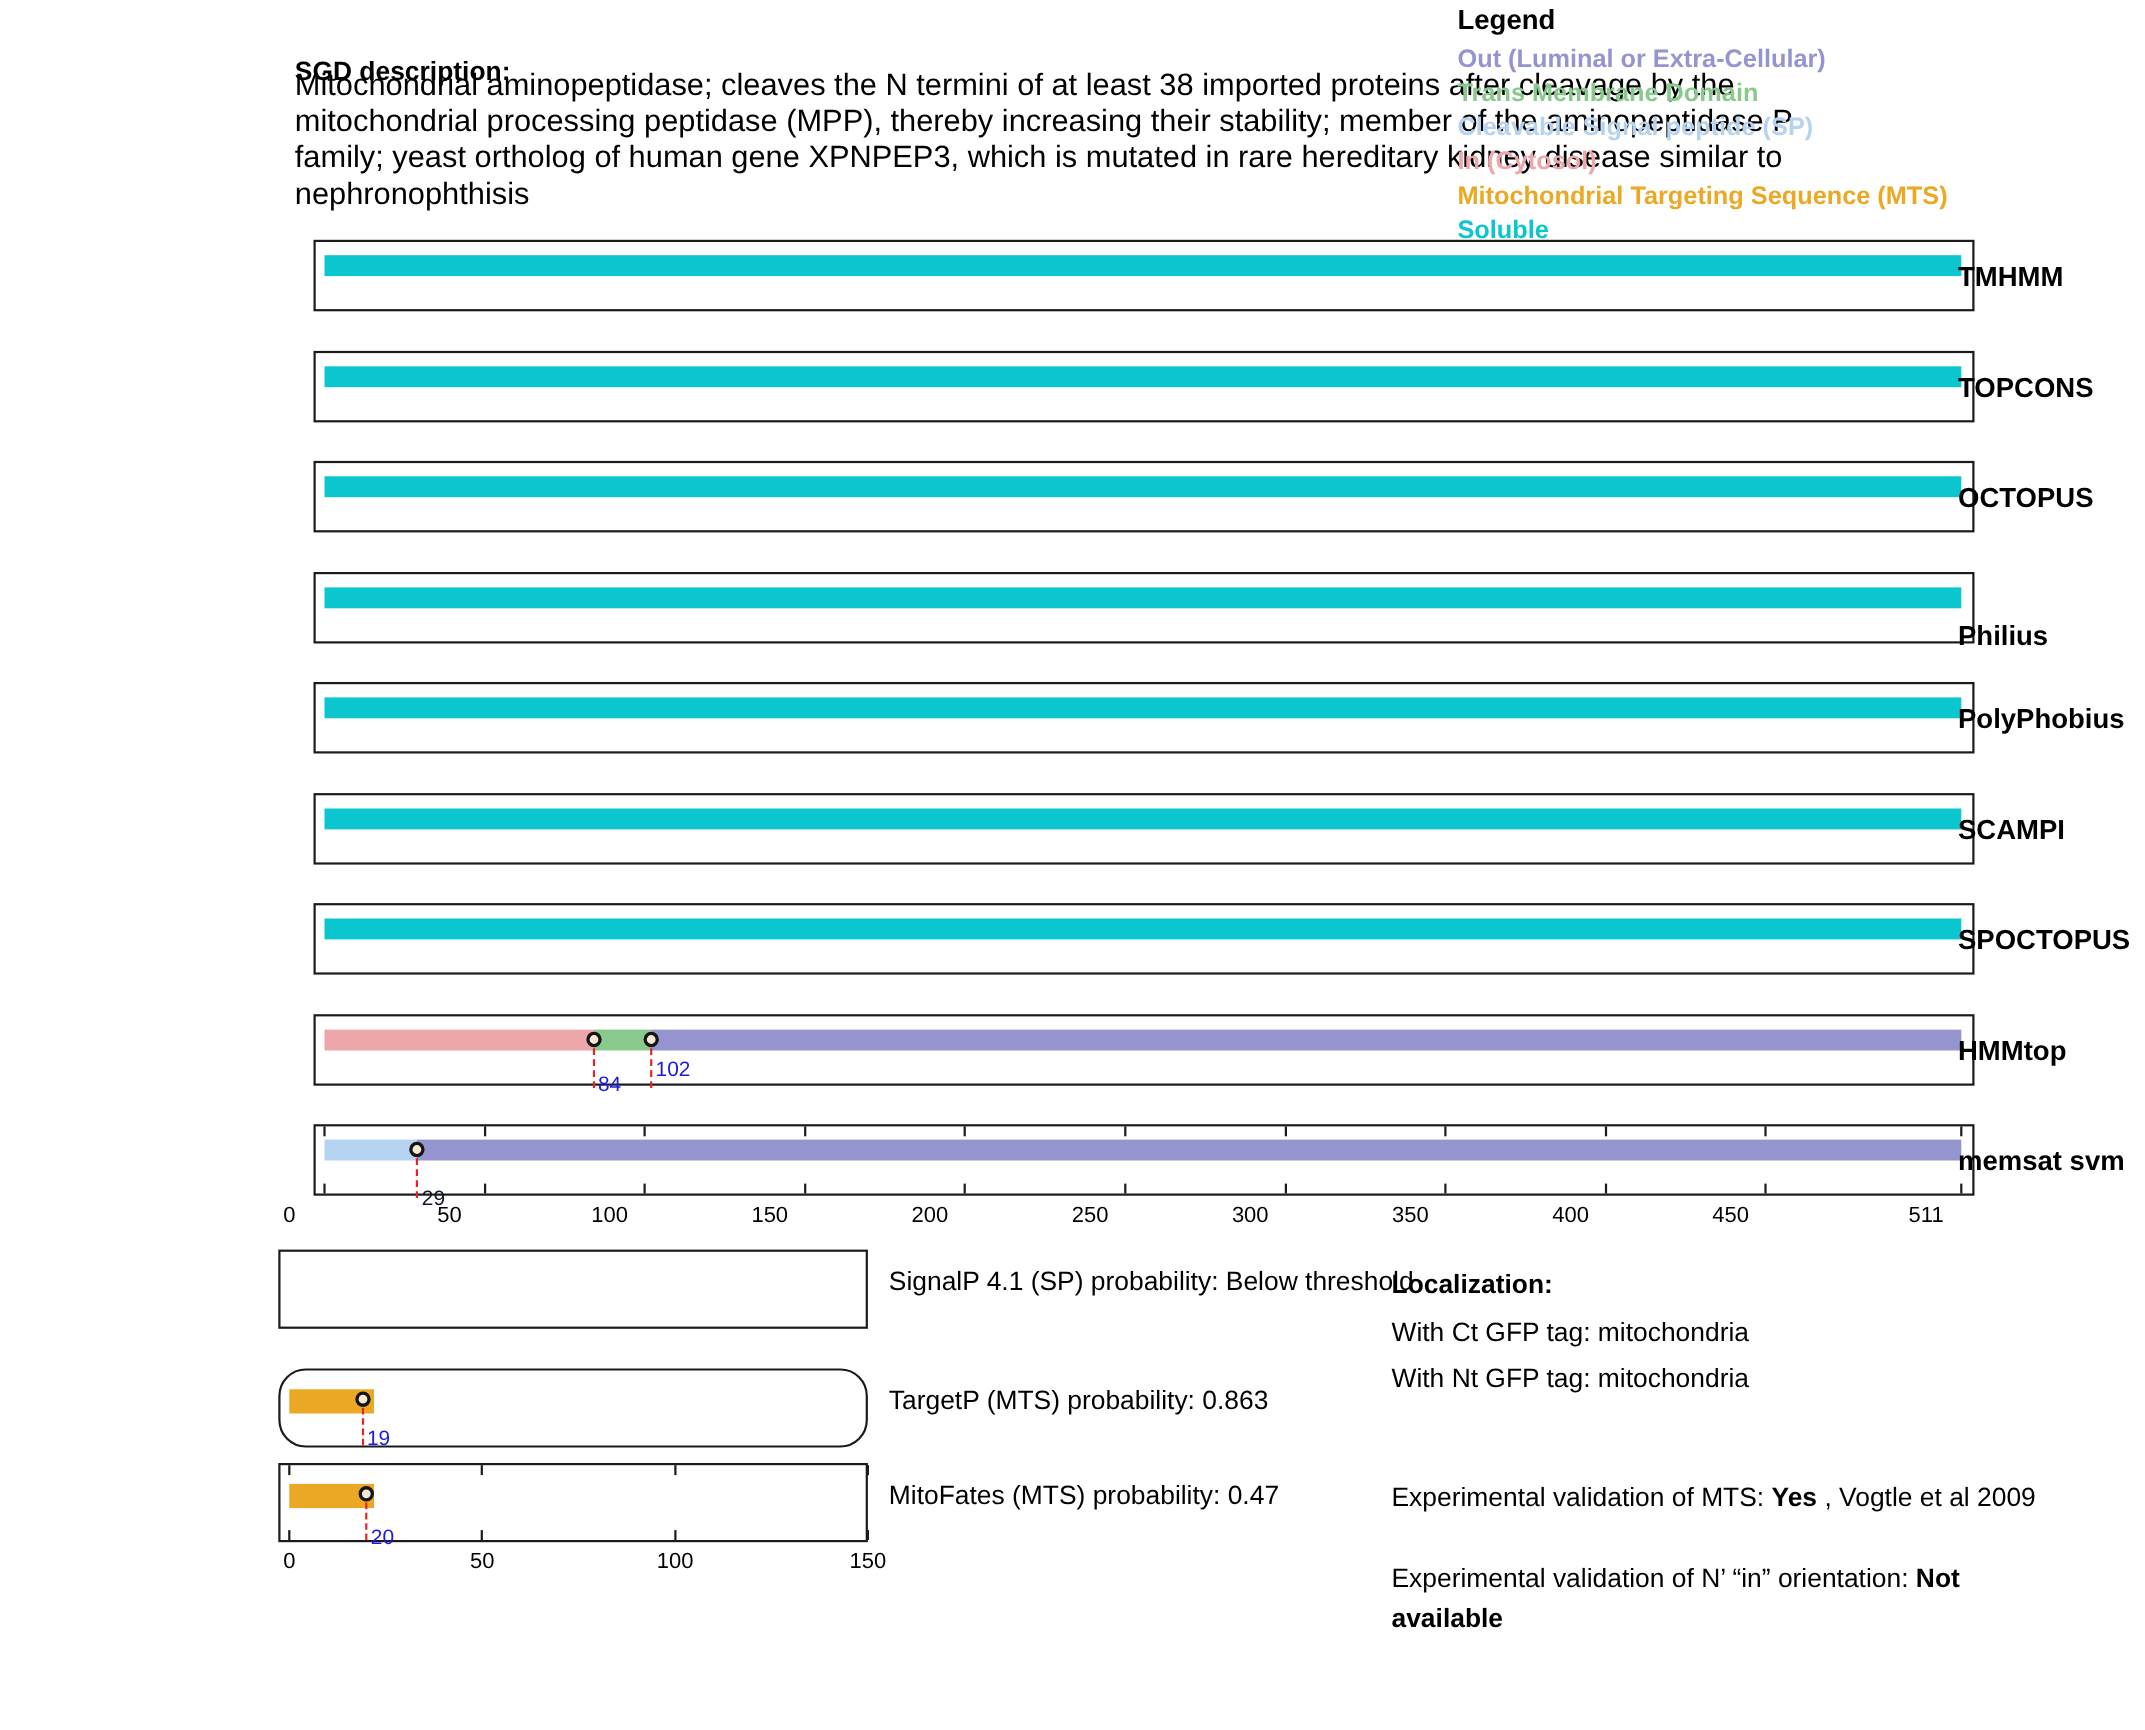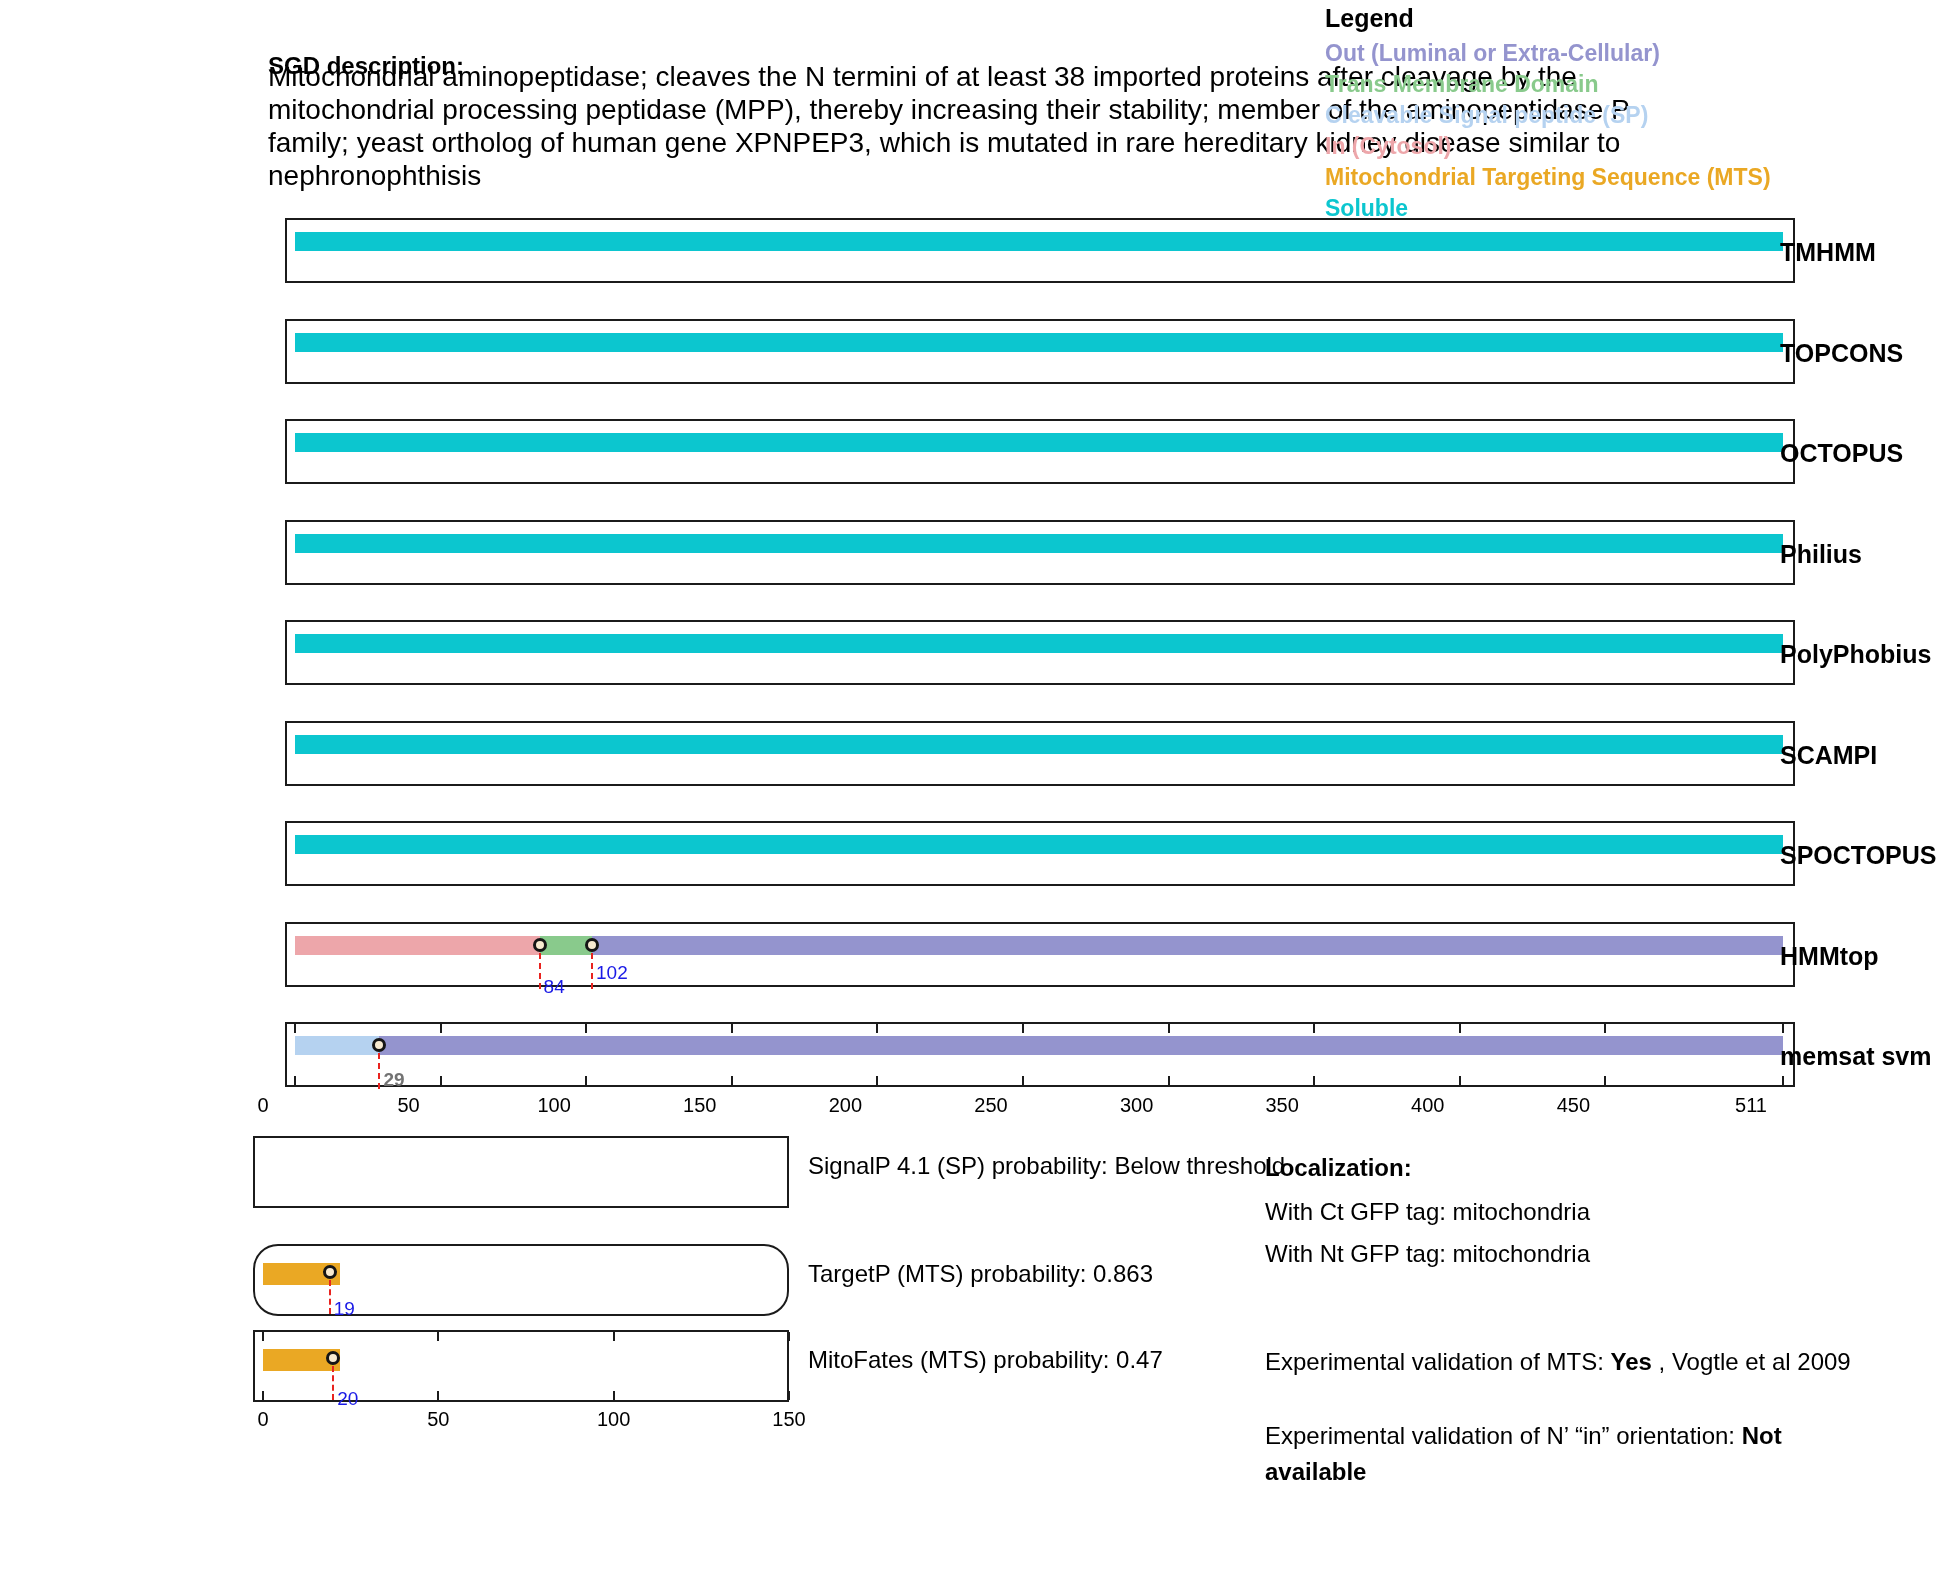--- a/index.html
+++ b/index.html
@@ -45,21 +45,21 @@
         <div class="seg" style="left: 8px; width: 1488px; top: 12px; height: 19px; background: rgb(12, 198, 207);"></div>
       </div>
       <div class="track-label" style="top: 339px;">TOPCONS</div>
       <div class="track-box" style="top: 419px;">
         <div class="seg" style="left: 8px; width: 1488px; top: 12px; height: 19px; background: rgb(12, 198, 207);"></div>
       </div>
       <div class="track-label" style="top: 439px;">OCTOPUS</div>
       <div class="track-box" style="top: 520px;">
         <div class="seg" style="left: 8px; width: 1488px; top: 12px; height: 19px; background: rgb(12, 198, 207);"></div>
       </div>
-      <div class="track-label" style="top: 540px;">Philius</div>
+      <div class="track-label" style="top: 564px;">Philius</div>
       <div class="track-box" style="top: 620px;">
         <div class="seg" style="left: 8px; width: 1488px; top: 12px; height: 19px; background: rgb(12, 198, 207);"></div>
       </div>
       <div class="track-label" style="top: 640px;">PolyPhobius</div>
       <div class="track-box" style="top: 721px;">
         <div class="seg" style="left: 8px; width: 1488px; top: 12px; height: 19px; background: rgb(12, 198, 207);"></div>
       </div>
       <div class="track-label" style="top: 741px;">SCAMPI</div>
       <div class="track-box" style="top: 821px;">
         <div class="seg" style="left: 8px; width: 1488px; top: 12px; height: 19px; background: rgb(12, 198, 207);"></div>
@@ -97,21 +97,21 @@
         <div class="tick" style="left: 1026.18px; top: 0px; height: 9px;"></div>
         <div class="tick" style="left: 1026.18px; top: 52px; height: 9px;"></div>
         <div class="tick" style="left: 1171.77px; top: 0px; height: 9px;"></div>
         <div class="tick" style="left: 1171.77px; top: 52px; height: 9px;"></div>
         <div class="tick" style="left: 1317.37px; top: 0px; height: 9px;"></div>
         <div class="tick" style="left: 1317.37px; top: 52px; height: 9px;"></div>
         <div class="tick" style="left: 1495px; top: 0px; height: 9px;"></div>
         <div class="tick" style="left: 1495px; top: 52px; height: 9px;"></div>
         <div class="vline" style="left: 91.4462px; top: 29px; height: 36px; border-left-color: rgb(232, 35, 31);"></div>
         <div class="marker" style="left: 85.4462px; top: 14px; background: rgb(247, 234, 208);"></div>
-        <div class="mlabel" style="left: 96.4462px; top: 45px; color: #737373; font-weight: bold;">29</div>
+        <div class="mlabel" style="left: 96.4462px; top: 55px; color: #0f172a;">29</div>
       </div>
       <div class="track-label" style="top: 1042px;">memsat svm</div>
     </div>
   <div id="axis-layer">
       <div class="axis-num" style="left: 228px; top: 1094px;">0</div>
       <div class="axis-num" style="left: 373.597px; top: 1094px;">50</div>
       <div class="axis-num" style="left: 519.194px; top: 1094px;">100</div>
       <div class="axis-num" style="left: 664.791px; top: 1094px;">150</div>
       <div class="axis-num" style="left: 810.387px; top: 1094px;">200</div>
       <div class="axis-num" style="left: 955.984px; top: 1094px;">250</div>

